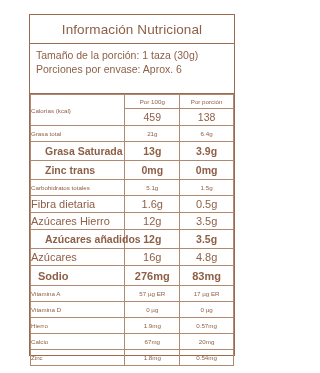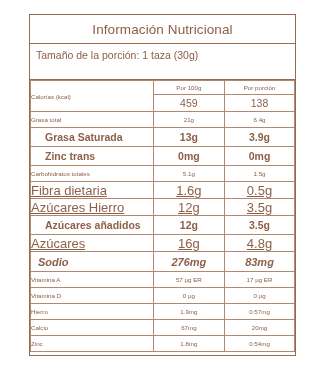--- a/index.html
+++ b/index.html
@@ -11,21 +11,21 @@
     height: 373px;
     background: #ffffff;
     font-family: "Liberation Sans", sans-serif;
     overflow: hidden;
   }
 
   #label-wrap {
     position: absolute;
     left: 29px;
     top: 14px;
-    width: 267px;
+    width: 206px;
     height: 342px;
     box-sizing: border-box;
     border: 1.4px solid #9a6a4f;
     background: #ffffff;
   }
 
   
   .title-row {
     height: 28px;
     border-bottom: 1.4px solid #9a6a4f;
@@ -73,29 +73,29 @@
     text-align: left;
     white-space: nowrap;
   }
   .cell-val {
     text-align: center;
     white-space: nowrap;
   }
 
   
   tr.r-tiny td     { height: 15px; font-size: 6.2px; }
-  tr.r-small td    { height: 16px; font-size: 13px; text-decoration: underline; }
+  tr.r-small td    { height: 16px; font-size: 11px; }
   tr.r-big td      { height: 18px; font-size: 10.5px; }
   tr.r-cal-head td { height: 13px; font-size: 6.2px; }
   tr.r-cal-val td  { height: 16px; font-size: 10.5px; margin-left: 12px; }
 
   tr.r-big .cell-name { padding-left: 14px; }
   tr.r-big .cell-val, tr.r-big .cell-name { font-weight: bold; }
 
-  tr.r-bold td { font-weight: bold; font-style: italic; }
+  tr.r-bold td { font-weight: bold; }
   tr.r-sodio td { height: 19px; font-size: 11px; }
   tr.r-sodio .cell-name { padding-left: 7px; }
 
   .cal-label-cell {
     font-size: 8.6px;
     padding-left: 10px;
     white-space: nowrap;
   }
   .no-bottom { border-bottom: 0 !important; }
 </style>
@@ -103,20 +103,21 @@
 <body>
 
 <div id="label-wrap">
 
   <div class="title-row">
     <div class="title-text">Información Nutricional</div>
   </div>
 
   <div class="serving-row">
     <div class="serving-line">Tamaño de la porción: 1 taza (30g)</div>
+    <div class="serving-line">Porciones por envase: Aprox. 6</div>
   </div>
 
   <table class="nut">
     <colgroup>
       <col class="c-name">
         <col class="c-v1">
         <col class="c-v2">
     </colgroup>
     <tbody id="nut-body">
 

